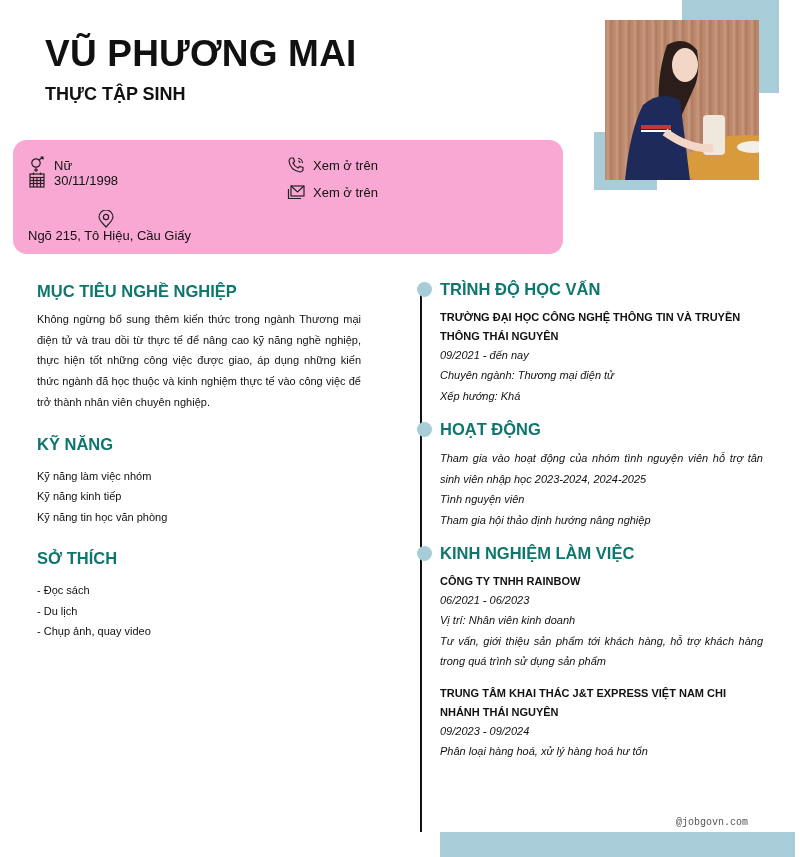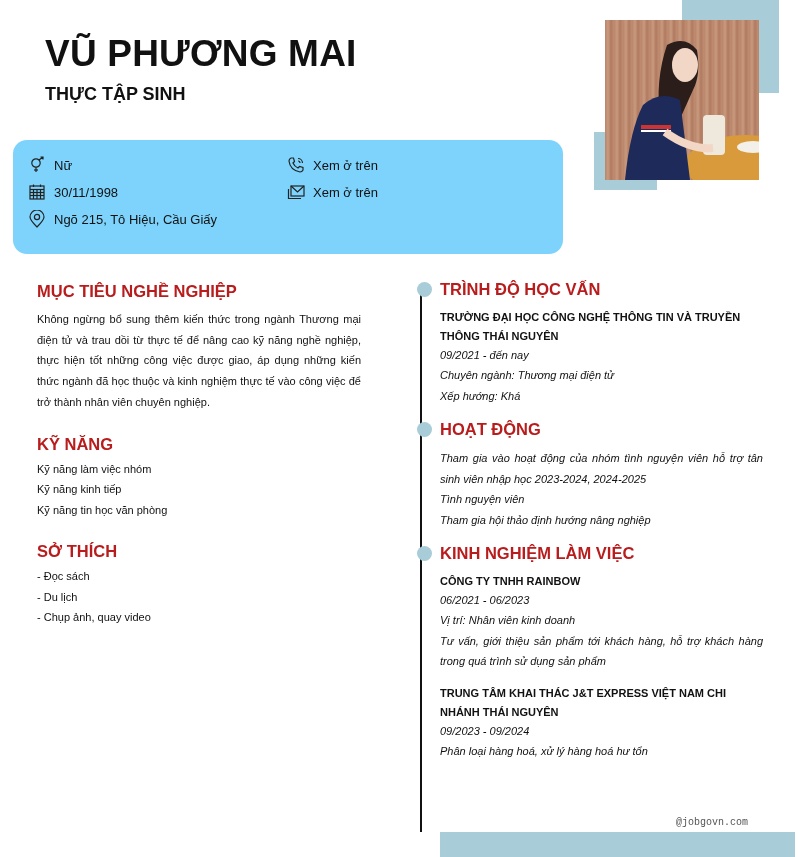--- a/index.html
+++ b/index.html
@@ -11,36 +11,36 @@
   .deco-photo-left { left: 594px; top: 132px; width: 63px; height: 58px; }
   .deco-bottom { left: 440px; top: 832px; width: 355px; height: 25px; }
 
   .photo { position: absolute; left: 605px; top: 20px; width: 154px; height: 160px; overflow: hidden;
            background: repeating-linear-gradient(90deg, #b9846a 0px, #c99a7f 3px, #b07a5f 6px, #c08d72 9px); }
   .photo svg { width: 100%; height: 100%; display: block; }
 
   .name { position: absolute; left: 45px; top: 33px; font-size: 37px; font-weight: 700; letter-spacing: 0.2px; color: #111; text-align: right; }
   .title { position: absolute; left: 45px; top: 84px; font-size: 18px; font-weight: 700; color: #111; }
 
-  .contact-box { position: absolute; left: 13px; top: 140px; width: 550px; height: 114px; background: #7dd3fc; border-radius: 14px; }
+  .contact-box { position: absolute; left: 13px; top: 140px; width: 550px; height: 114px; background: #f9a8d4; border-radius: 14px; }
   .contact-item { position: absolute; display: flex; align-items: center; font-size: 13px; color: #111; }
   .contact-item .ic { width: 18px; height: 18px; margin-right: 8px; display: inline-flex; align-items: center; justify-content: center; }
   .contact-item .ic svg { width: 18px; height: 18px; }
   .ci-gender { left: 15px; top: 16px; }
-  .ci-dob { left: 15px; top: 43px; }
-  .ci-addr { left: 15px; top: 70px; }
+  .ci-dob { left: 15px; top: 31px; }
+  .ci-addr { left: 15px; top: 70px; flex-direction: column; }
   .ci-phone { left: 274px; top: 16px; }
   .ci-email { left: 274px; top: 43px; }
 
   .col-left { position: absolute; left: 37px; top: 281px; width: 324px; }
-  .sec-title { font-size: 16.5px; font-weight: 700; color: #b91c1c; line-height: 20px; }
+  .sec-title { font-size: 16.5px; font-weight: 700; color: #0f766e; line-height: 20px; }
   .para { font-size: 11px; line-height: 20.7px; text-align: justify; color: #111; margin-top: 8px; }
   .list-item { font-size: 11px; line-height: 20.5px; color: #111; }
   .left-sec { margin-bottom: 21px; }
-  .left-sec .list { margin-top: 5px; }
+  .left-sec .list { margin-top: 12px; }
 
   .timeline-line { position: absolute; left: 420px; top: 290px; width: 1.5px; height: 542px; background: #111; }
   .col-right { position: absolute; left: 440px; top: 278px; width: 323px; }
   .r-sec { position: relative; margin-bottom: 12px; }
   .r-sec .dot { position: absolute; left: -23px; top: 4px; width: 15px; height: 15px; border-radius: 50%; background: #a8cdd8; }
   .r-sec .sec-title { font-size: 16.5px; line-height: 22px; }
   .r-body { margin-top: 8px; }
   .org { font-size: 11px; font-weight: 700; line-height: 19px; color: #111; }
   .period { font-size: 11px; font-style: italic; line-height: 19px; color: #111; }
   .line { font-size: 11px; line-height: 20.5px; color: #111; text-align: justify; font-style: italic; }

